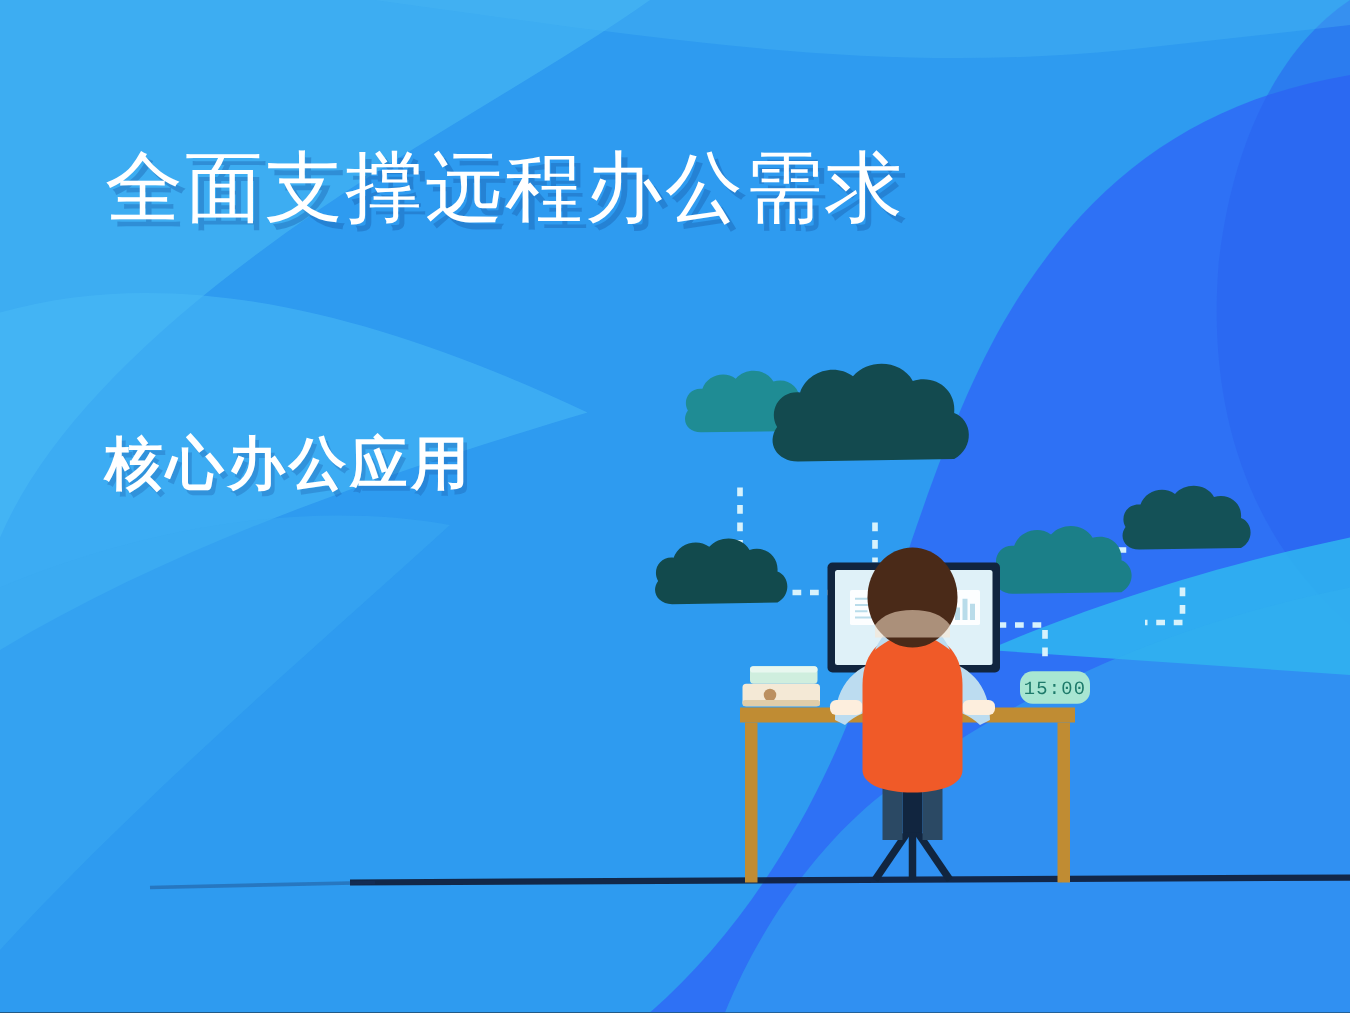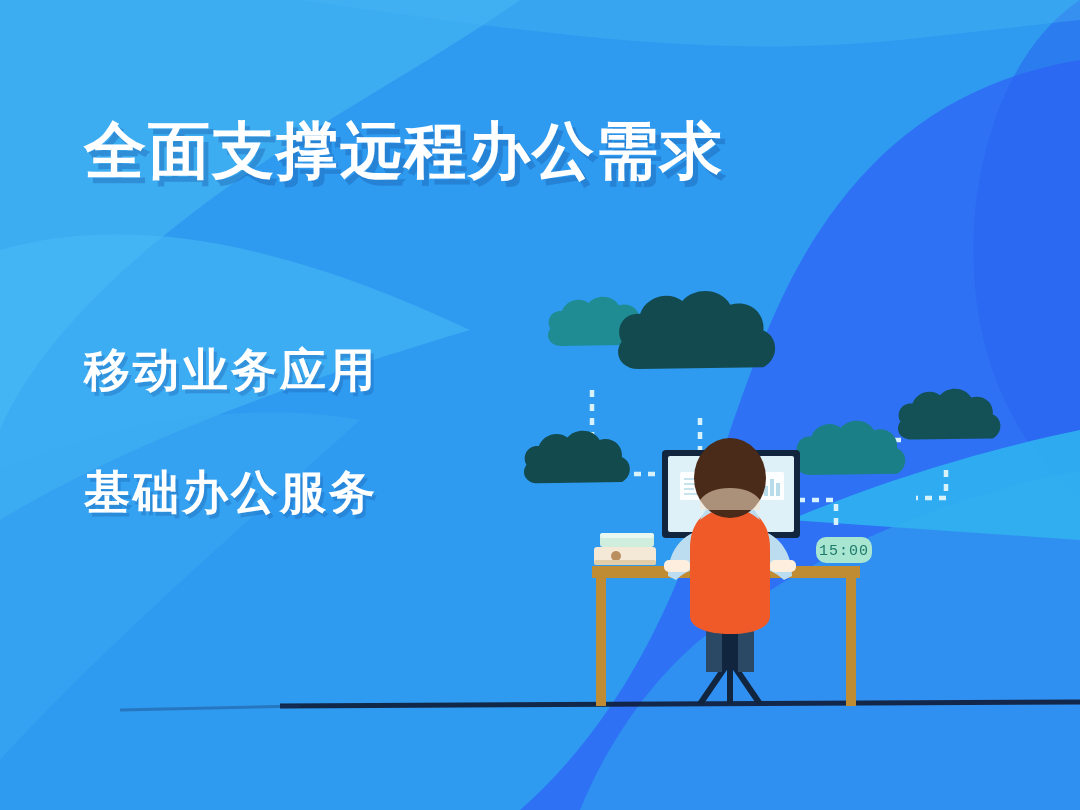--- a/index.html
+++ b/index.html
@@ -31,21 +31,21 @@
   .text-layer {
     position: absolute;
     inset: 0;
   }
   #headline {
     position: absolute;
     left: 84px;
     top: 118px;
     font-size: 62px;
     line-height: 1.08;
-    font-weight: bold;
+    font-weight: normal;
     color: #ffffff;
     letter-spacing: 2px;
     text-shadow: 5px 6px 0 rgba(18, 74, 150, 0.30);
     white-space: nowrap;
     text-align: center;
   }
   .bullet {
     position: absolute;
     left: 84px;
     font-size: 46px;
@@ -282,17 +282,16 @@
 
       <ellipse cx="730" cy="478" rx="36" ry="40" fill="#4a2a18"></ellipse>
       <path d="M700,500 C706,492 716,488 730,488 C744,488 754,492 760,500
                L760,510 L700,510 Z" fill="#fce3cc" opacity="0.55"></path>
     </g>
   </svg>
 
   <div class="text-layer">
     <div id="headline">全面支撑远程办公需求</div>
 
-    <div class="bullet" id="bullet-0">移动业务应用</div>
-    <div class="bullet" id="bullet-1">基础办公服务</div>
+    <div class="bullet" id="bullet-0">核心办公应用</div>
   </div>
 
 </div>
 
 </body></html>

